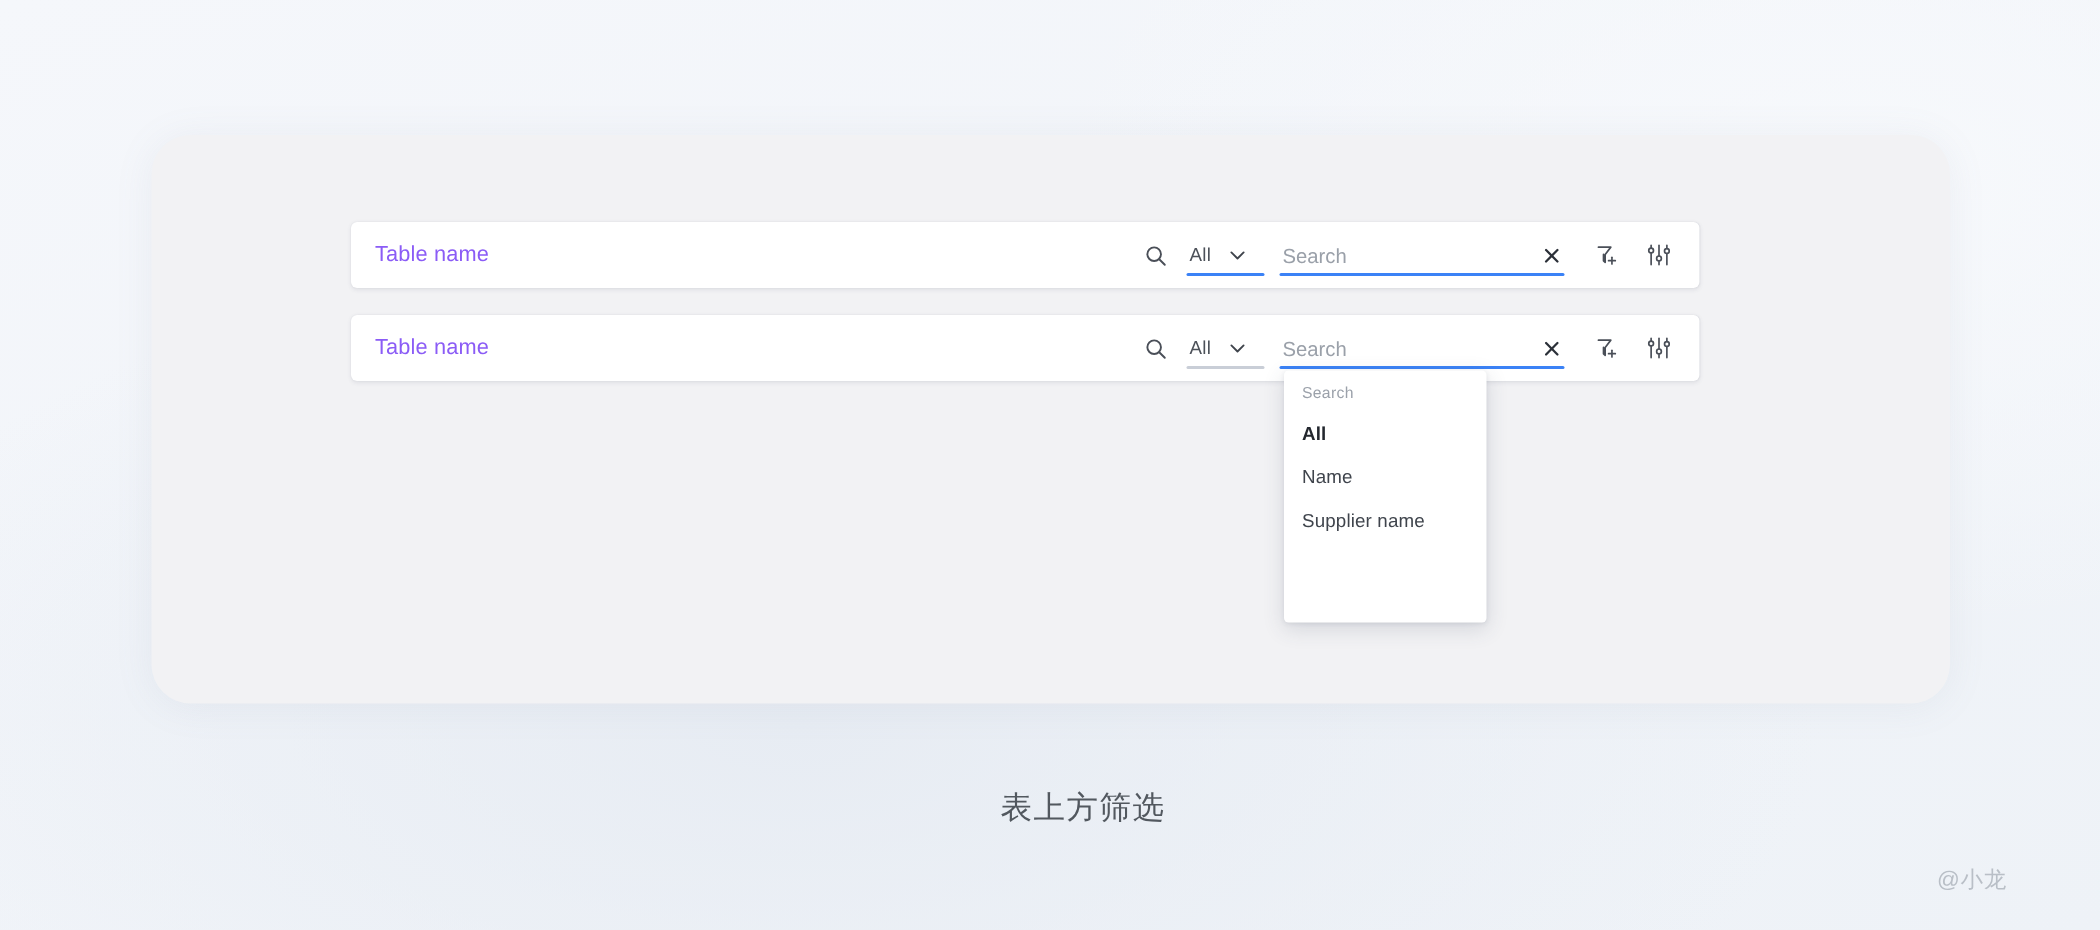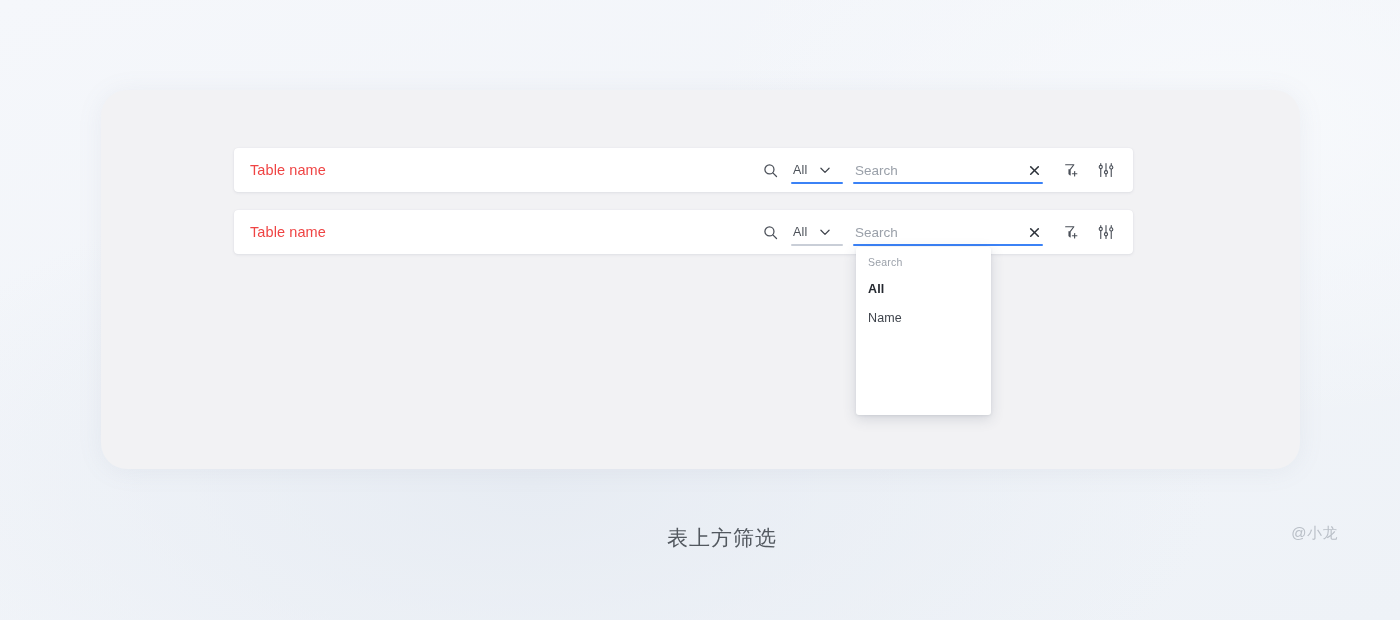--- a/index.html
+++ b/index.html
@@ -49,21 +49,21 @@
     border-radius: 4px;
     box-shadow: 0 1px 3px rgba(60, 72, 95, 0.10), 0 0 1px rgba(60,72,95,0.10);
     display: flex;
     align-items: center;
   }
   .row-1 { top: 148px; }
   .row-2 { top: 210px; }
 
   .table-name {
     font-size: 14.5px;
-    color: #ef4444;
+    color: #8b5cf6;
     padding-left: 16px;
     letter-spacing: .1px;
     flex: 0 0 auto;
   }
 
   .controls {
     margin-left: auto;
     display: flex;
     align-items: center;
     height: 100%;
@@ -197,21 +197,21 @@
     top: 524px;
     text-align: center;
     font-size: 21px;
     color: #52585f;
     letter-spacing: 1px;
     padding-left: 44px;
   }
   .watermark {
     position: absolute;
     right: 62px;
-    top: 524px;
+    top: 577px;
     font-size: 15px;
     color: #b9bfc7;
     letter-spacing: .5px;
     text-align: right;
   }
 </style>
 </head>
 <body>
 
 <div class="bg-wash"></div>
@@ -325,16 +325,17 @@
       </svg>
     </div>
 
   </div>
 </div>
 
 <div class="dropdown">
   <div class="dd-caption">Search</div>
   <div class="dd-item selected">All</div>
   <div class="dd-item">Name</div>
+  <div class="dd-item">Supplier name</div>
 </div>
 
 <div class="caption">表上方筛选</div>
 <div class="watermark">@小龙</div>
 
 </body></html>

